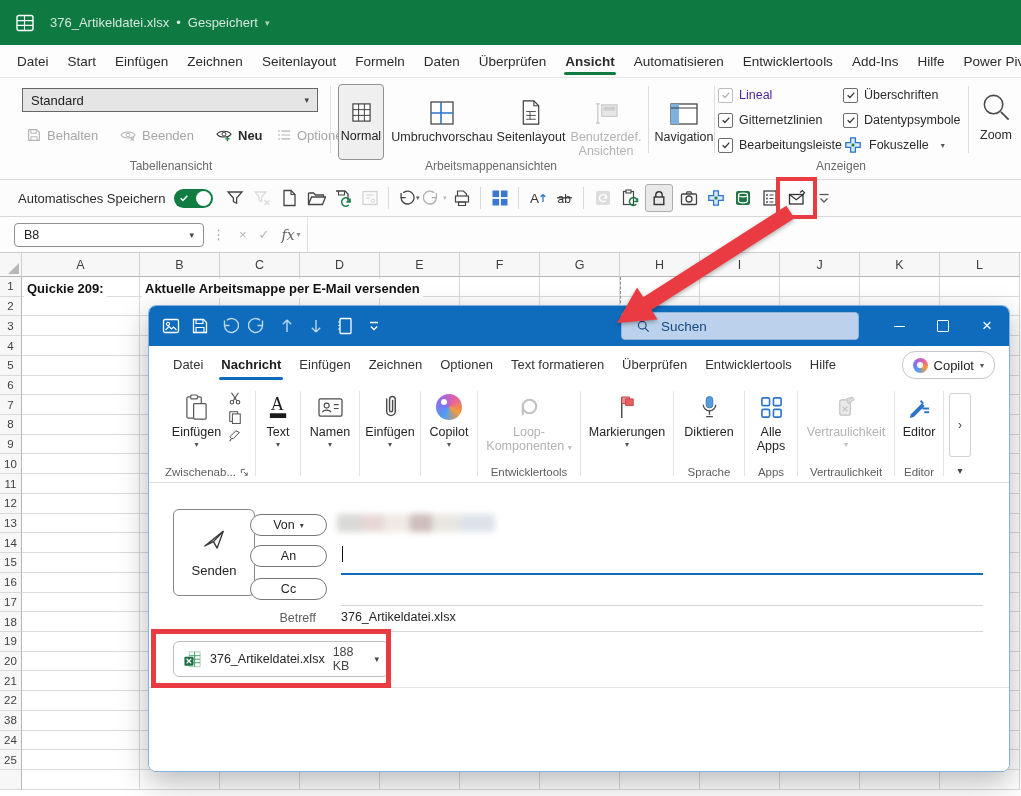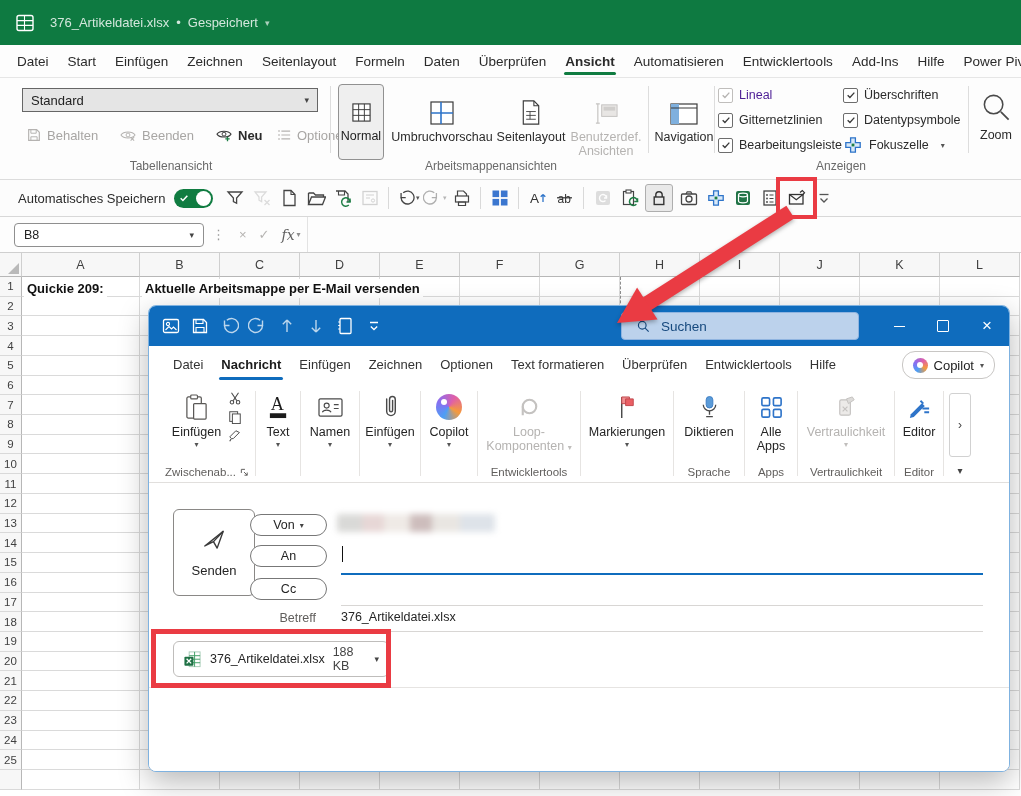--- a/index.html
+++ b/index.html
@@ -862,21 +862,21 @@
           <div class="gcell" style="width: 80px;"></div>
           <div class="gcell" style="width: 80px;"></div>
           <div class="gcell" style="width: 80px;"></div>
           <div class="gcell" style="width: 80px;"></div>
           <div class="gcell" style="width: 80px;"></div>
           <div class="gcell" style="width: 80px;"></div>
           <div class="gcell" style="width: 80px;"></div>
           <div class="gcell" style="width: 80px;"></div>
         </div>
         <div class="grid-row">
-          <div class="rhead">23</div>
+          <div class="rhead">38</div>
           <div class="gcell" style="width: 118px;"></div>
           <div class="gcell" style="width: 80px;"></div>
           <div class="gcell" style="width: 80px;"></div>
           <div class="gcell" style="width: 80px;"></div>
           <div class="gcell" style="width: 80px;"></div>
           <div class="gcell" style="width: 80px;"></div>
           <div class="gcell" style="width: 80px;"></div>
           <div class="gcell" style="width: 80px;"></div>
           <div class="gcell" style="width: 80px;"></div>
           <div class="gcell" style="width: 80px;"></div>

